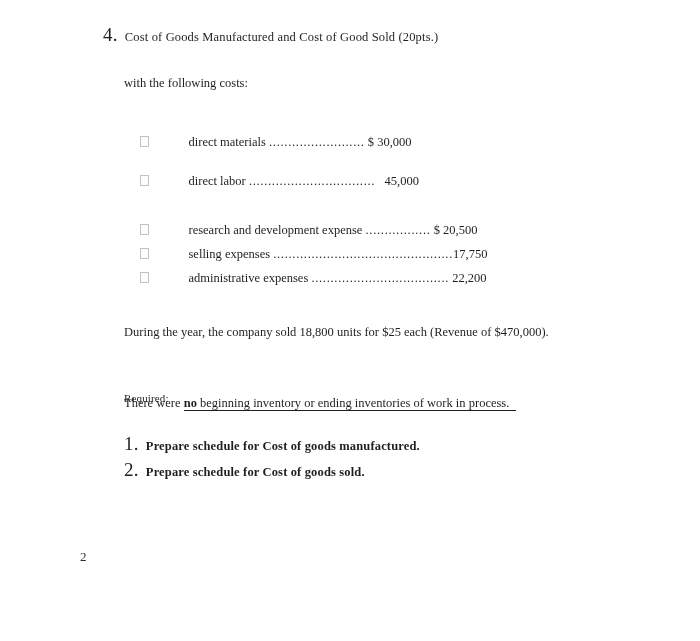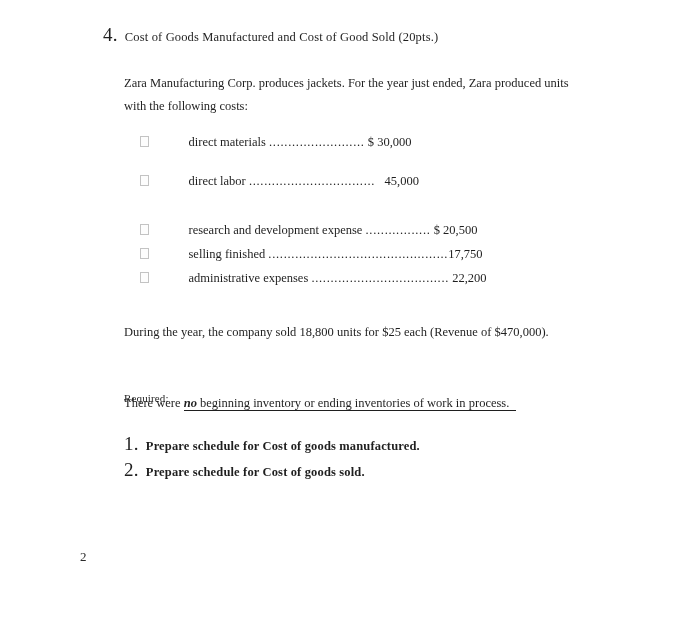--- a/index.html
+++ b/index.html
@@ -71,21 +71,20 @@
     top: 274px;
     font-size: 12.5px;
     line-height: 23.5px;
     white-space: pre;
   }
   .ul-phrase {
     border-bottom: 1.2px solid #1f1f1f;
   }
   .bold {
     font-weight: 700;
-    font-style: italic;
   }
   
   .required-heading {
     position: absolute;
     left: 124px;
     top: 392px;
     font-size: 11px;
     font-weight: 400;
     letter-spacing: 0.15px;
   }
@@ -122,39 +121,38 @@
 <body>
 
 <div class="page">
 
   <div class="q-heading">
     <span class="q-marker">4.</span>
     <span class="q-title">Cost of Goods Manufactured and Cost of Good Sold (20pts.)</span>
   </div>
 
   <div class="intro">
-    <div>Zara Manufacturing Corp. produces jackets. For the year just ended, Zara produced units</div>
     <div>with the following costs:</div>
   </div>
 
   <div class="cost-row" style="top:120px">
     <span class="checkbox"></span><span>direct materials </span><span class="leader">.........................</span><span> $ 30,000</span>
   </div>
 
   <div class="cost-row" style="top:159px">
     <span class="checkbox"></span><span>direct labor </span><span class="leader">.................................</span><span>   45,000</span>
   </div>
 
 
   <div class="cost-row" style="top:208px">
     <span class="checkbox"></span><span>research and development expense </span><span class="leader">.................</span><span> $ 20,500</span>
   </div>
 
   <div class="cost-row" style="top:232px">
-    <span class="checkbox"></span><span>selling finished </span><span class="leader">...............................................</span><span>17,750</span>
+    <span class="checkbox"></span><span>selling expenses </span><span class="leader">...............................................</span><span>17,750</span>
   </div>
 
   <div class="cost-row" style="top:256px">
     <span class="checkbox"></span><span>administrative expenses </span><span class="leader">....................................</span><span> 22,200</span>
   </div>
 
   <div class="narrative">
     <div>During the year, the company sold 18,800 units for $25 each (Revenue of $470,000).</div>
     <div><span>There were </span><span class="ul-phrase"><span class="bold">no</span><span> beginning inventory or ending inventories of work in process.  </span></span></div>
   </div>

